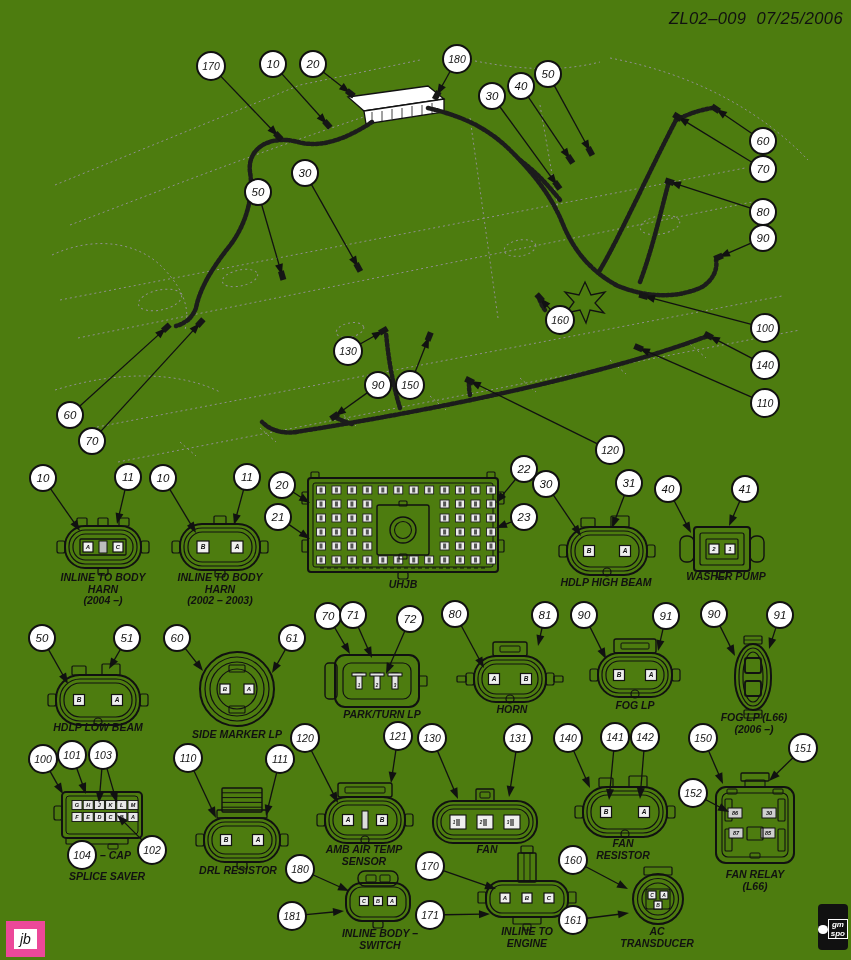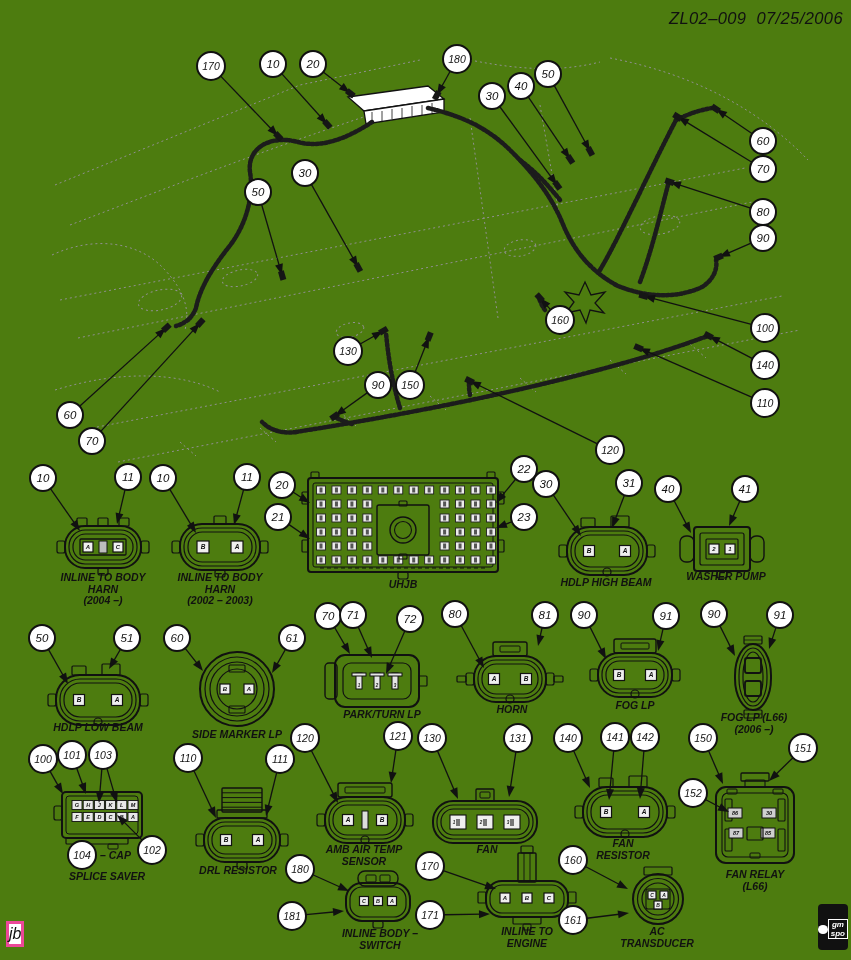--- a/index.html
+++ b/index.html
@@ -2,22 +2,22 @@
 <html><head>
 <meta charset="utf-8">
 <style>
   html,body{margin:0;padding:0;background:#fff;}
   .page{position:relative;width:851px;height:960px;background:#4d7c0f;overflow:hidden;
         font-family:"Liberation Sans",sans-serif;color:#111;font-style:italic;}
   .title{position:absolute;top:9px;right:8px;font-size:16.5px;letter-spacing:.4px;
          white-space:pre;color:#111;}
   svg{position:absolute;top:0;left:0;}
   svg text{font-family:"Liberation Sans",sans-serif;fill:#111;}
-  .jb-box{position:absolute;left:6px;top:921px;border:3px solid #ec4899;background:#fff;
-          padding:0 0;font-size:16px;line-height:20px;color:#111;}
+  .jb-box{position:absolute;left:6px;top:921px;border:8px solid #ec4899;background:#fff;
+          padding:0 6px;font-size:14px;line-height:20px;color:#111;}
   .gm-logo{position:absolute;right:3px;top:904px;width:30px;height:46px;background:#111;
            border-radius:4px;display:flex;flex-direction:row;align-items:center;}
   .gm-oval{width:20px;height:9px;background:#fff;border-radius:50%;margin-top:4px;}
   .gm-text{border:1px solid #fff;margin-top:3px;padding:0 2px;text-align:center;}
   .gm-text span{display:block;color:#fff;font-weight:bold;font-size:8px;line-height:9px;}
 </style>
 </head>
 <body>
 
 <div class="page">

